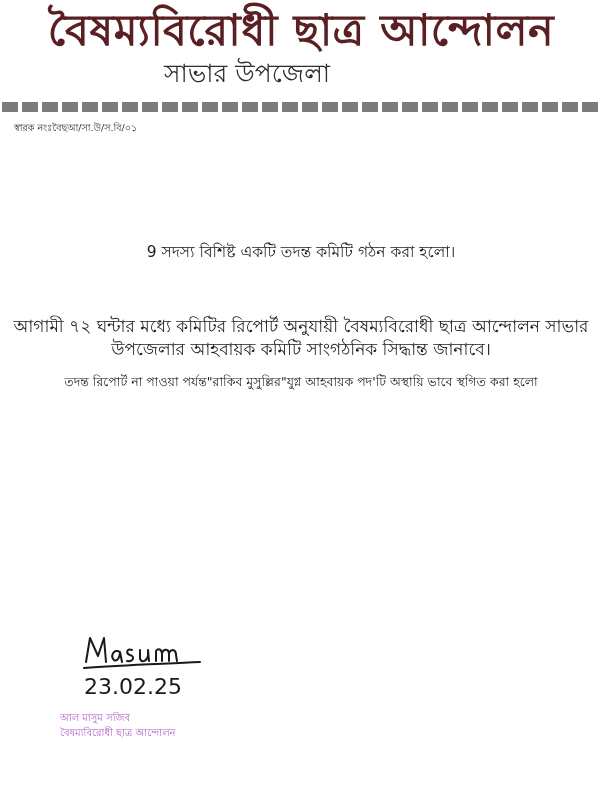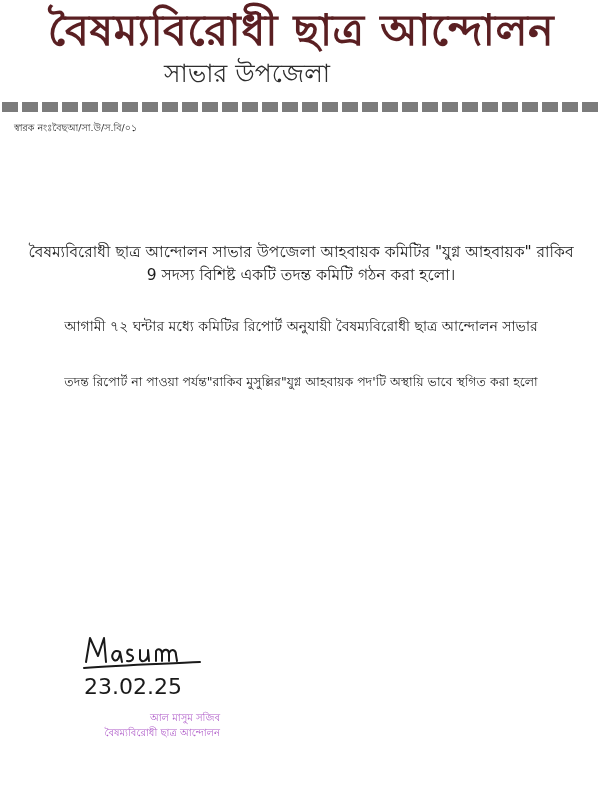--- a/index.html
+++ b/index.html
@@ -65,64 +65,64 @@
     }
     .body-text {
       position: absolute;
       left: 0;
       width: 602px;
       text-align: center;
       color: #1c1c1c;
       white-space: nowrap;
     }
     .p1 { top: 241px; font-size: 15.5px; line-height: 23px; }
-    .p2 { top: 315px; font-size: 14px; line-height: 23px; }
+    .p2 { top: 315px; font-size: 17px; line-height: 23px; }
     .p3 { top: 373px; font-size: 12.5px; line-height: 18px; }
     .body-line { display: block; }
 
     .signature {
       position: absolute;
       left: 80px;
       top: 632px;
       width: 140px;
       height: 70px;
       text-align: right;
     }
     .signature svg { display: block; }
     .signer {
       position: absolute;
       left: 60px;
       top: 710px;
       width: 160px;
-      text-align: right;
+      text-align: left;
       color: #b05ec9;
       font-size: 10px;
       line-height: 15px;
       white-space: nowrap;
     }
     .signer span { display: block; }
   </style>
 </head>
 <body>
 
 <div>
   <div class="header-title">বৈষম্যবিরোধী ছাত্র আন্দোলন</div>
   <div class="header-subtitle">সাভার উপজেলা</div>
   <div class="separator"></div>
 </div>
 
 <div class="memo-ref">স্বারক নংঃবৈছআ/সা.উ/স.বি/০১</div>
 
 <div class="body-text p1">
-  <span class="body-line">বৈষম্যবিরোধী ছাত্র আন্দোলন সাভার উপজেলা আহবায়ক কমিটির "যুগ্ন আহবায়ক" রাকিব</span>
   <span class="body-line">9 সদস্য বিশিষ্ট একটি তদন্ত কমিটি গঠন করা হলো।</span>
 </div>
 
 <div class="body-text p2">
   <span class="body-line">আগামী ৭২ ঘন্টার মধ্যে কমিটির রিপোর্ট অনুযায়ী  বৈষম্যবিরোধী ছাত্র আন্দোলন সাভার</span>
+  <span class="body-line">উপজেলার আহবায়ক কমিটি সাংগঠনিক সিদ্ধান্ত জানাবে।</span>
 </div>
 
 <div class="body-text p3">
   <span class="body-line">তদন্ত রিপোর্ট না পাওয়া পর্যন্ত"রাকিব মুসুল্লির"যুগ্ন আহবায়ক পদ'টি অস্থায়ি ভাবে স্থগিত করা হলো</span>
 </div>
 
 <div class="signature">
   <svg width="140" height="70" viewBox="0 0 140 70">
     <g fill="none" stroke="#1a1a1a" stroke-width="2" stroke-linecap="round" stroke-linejoin="round">
 

